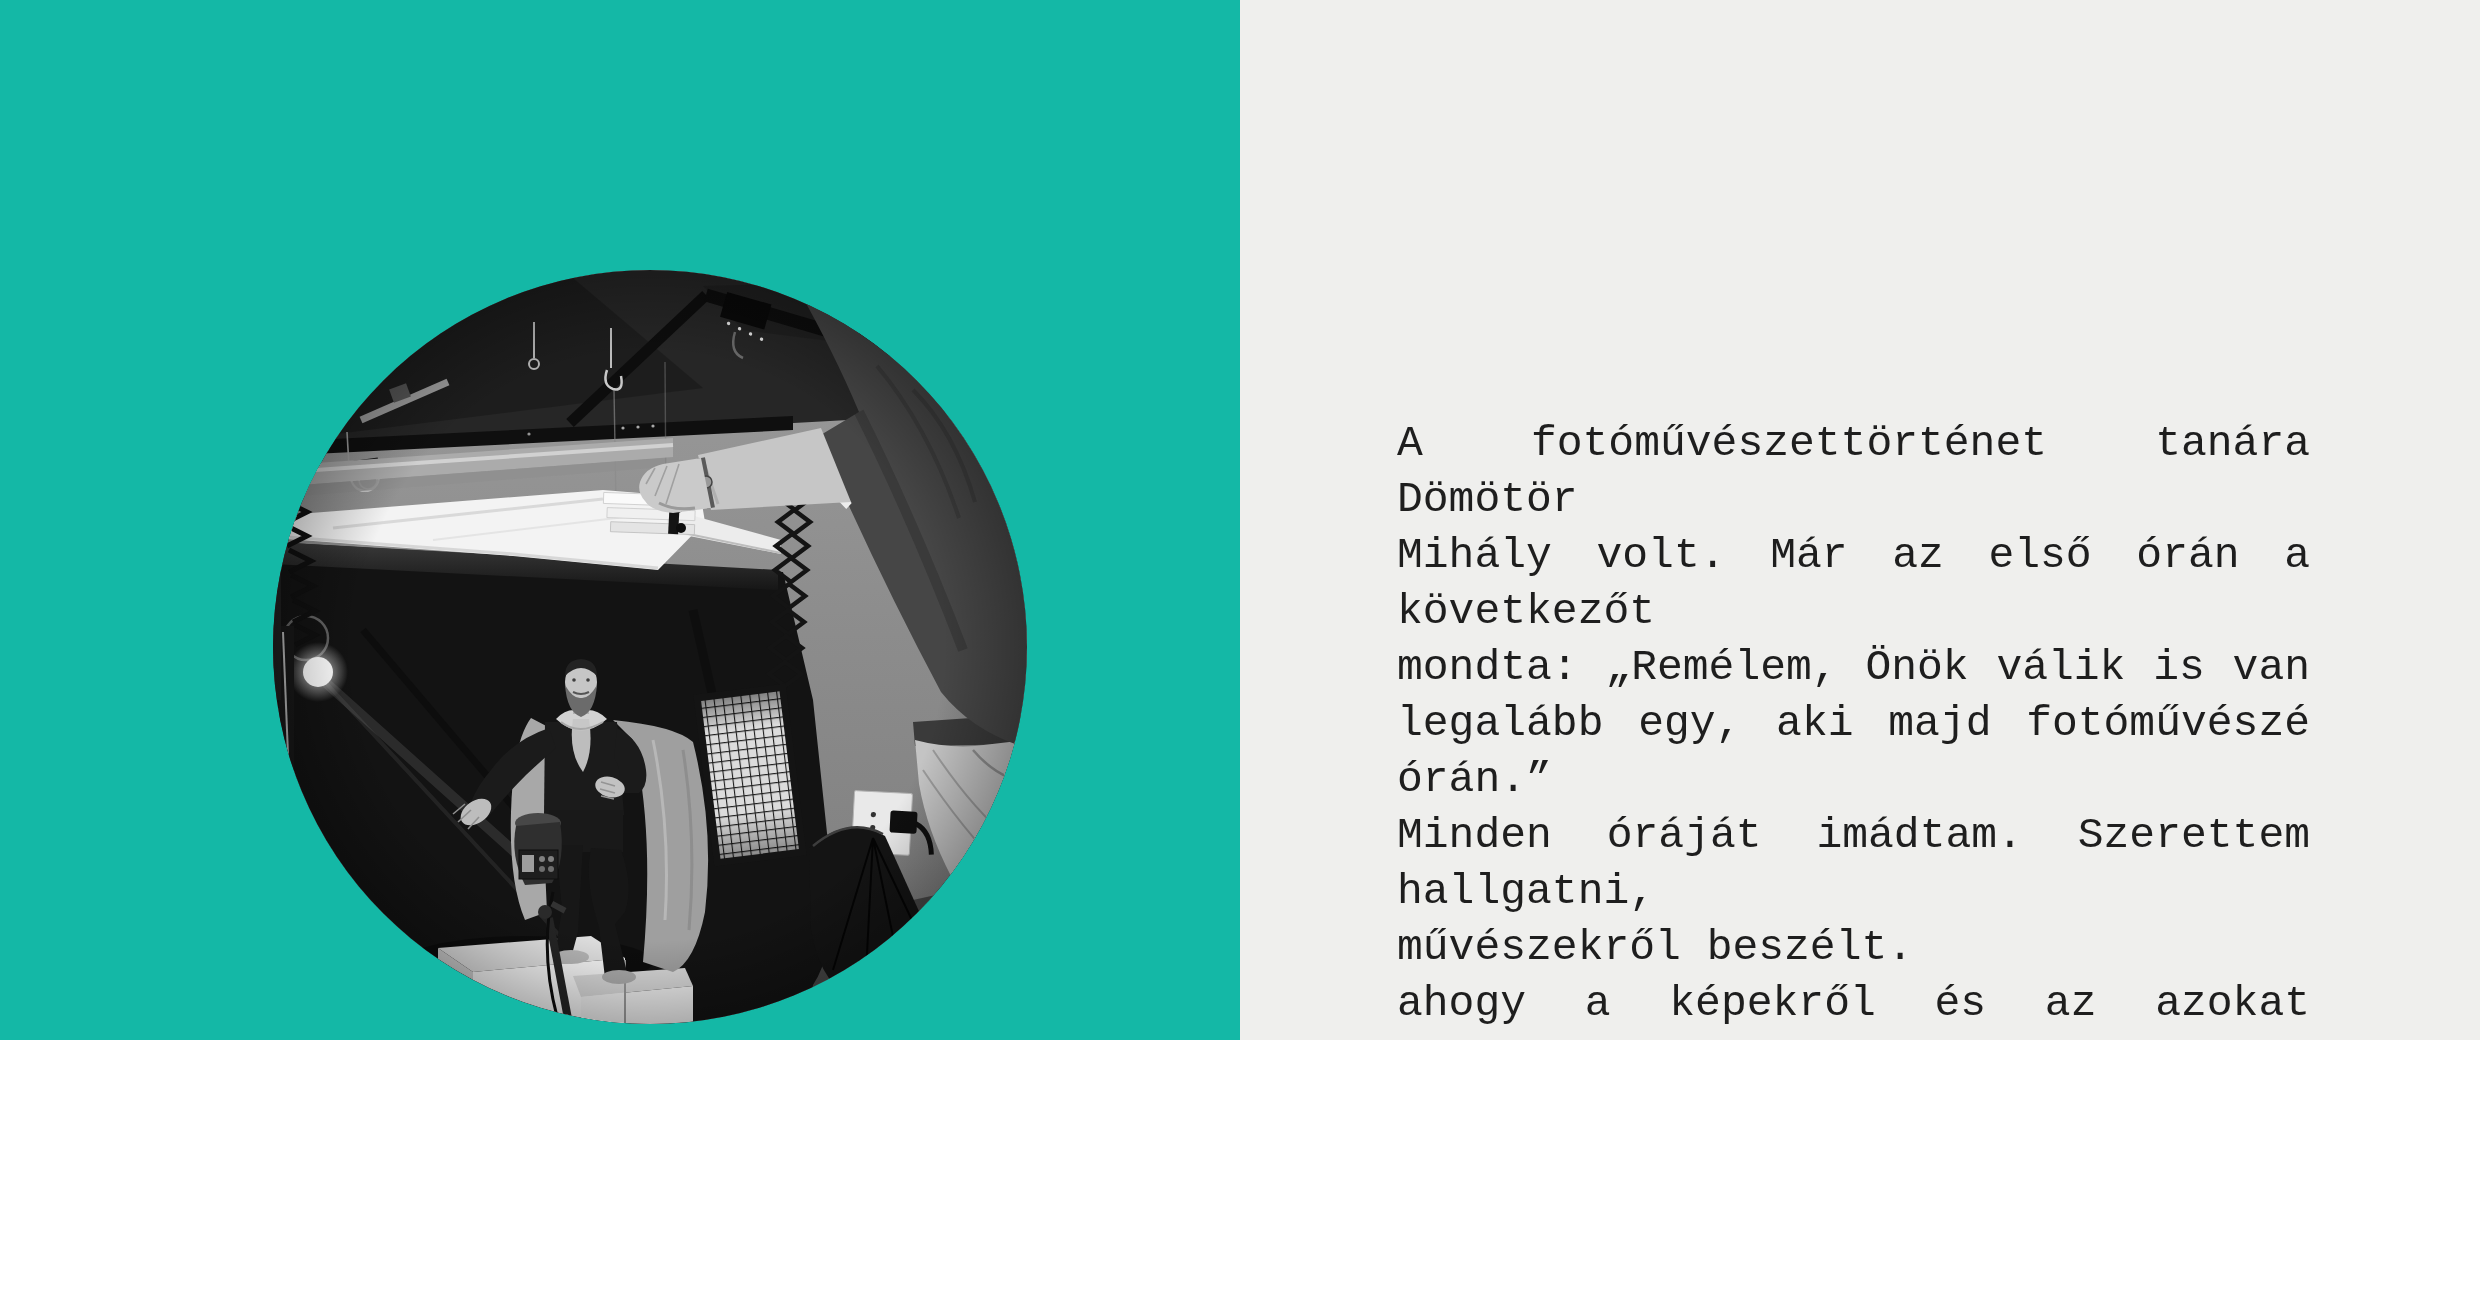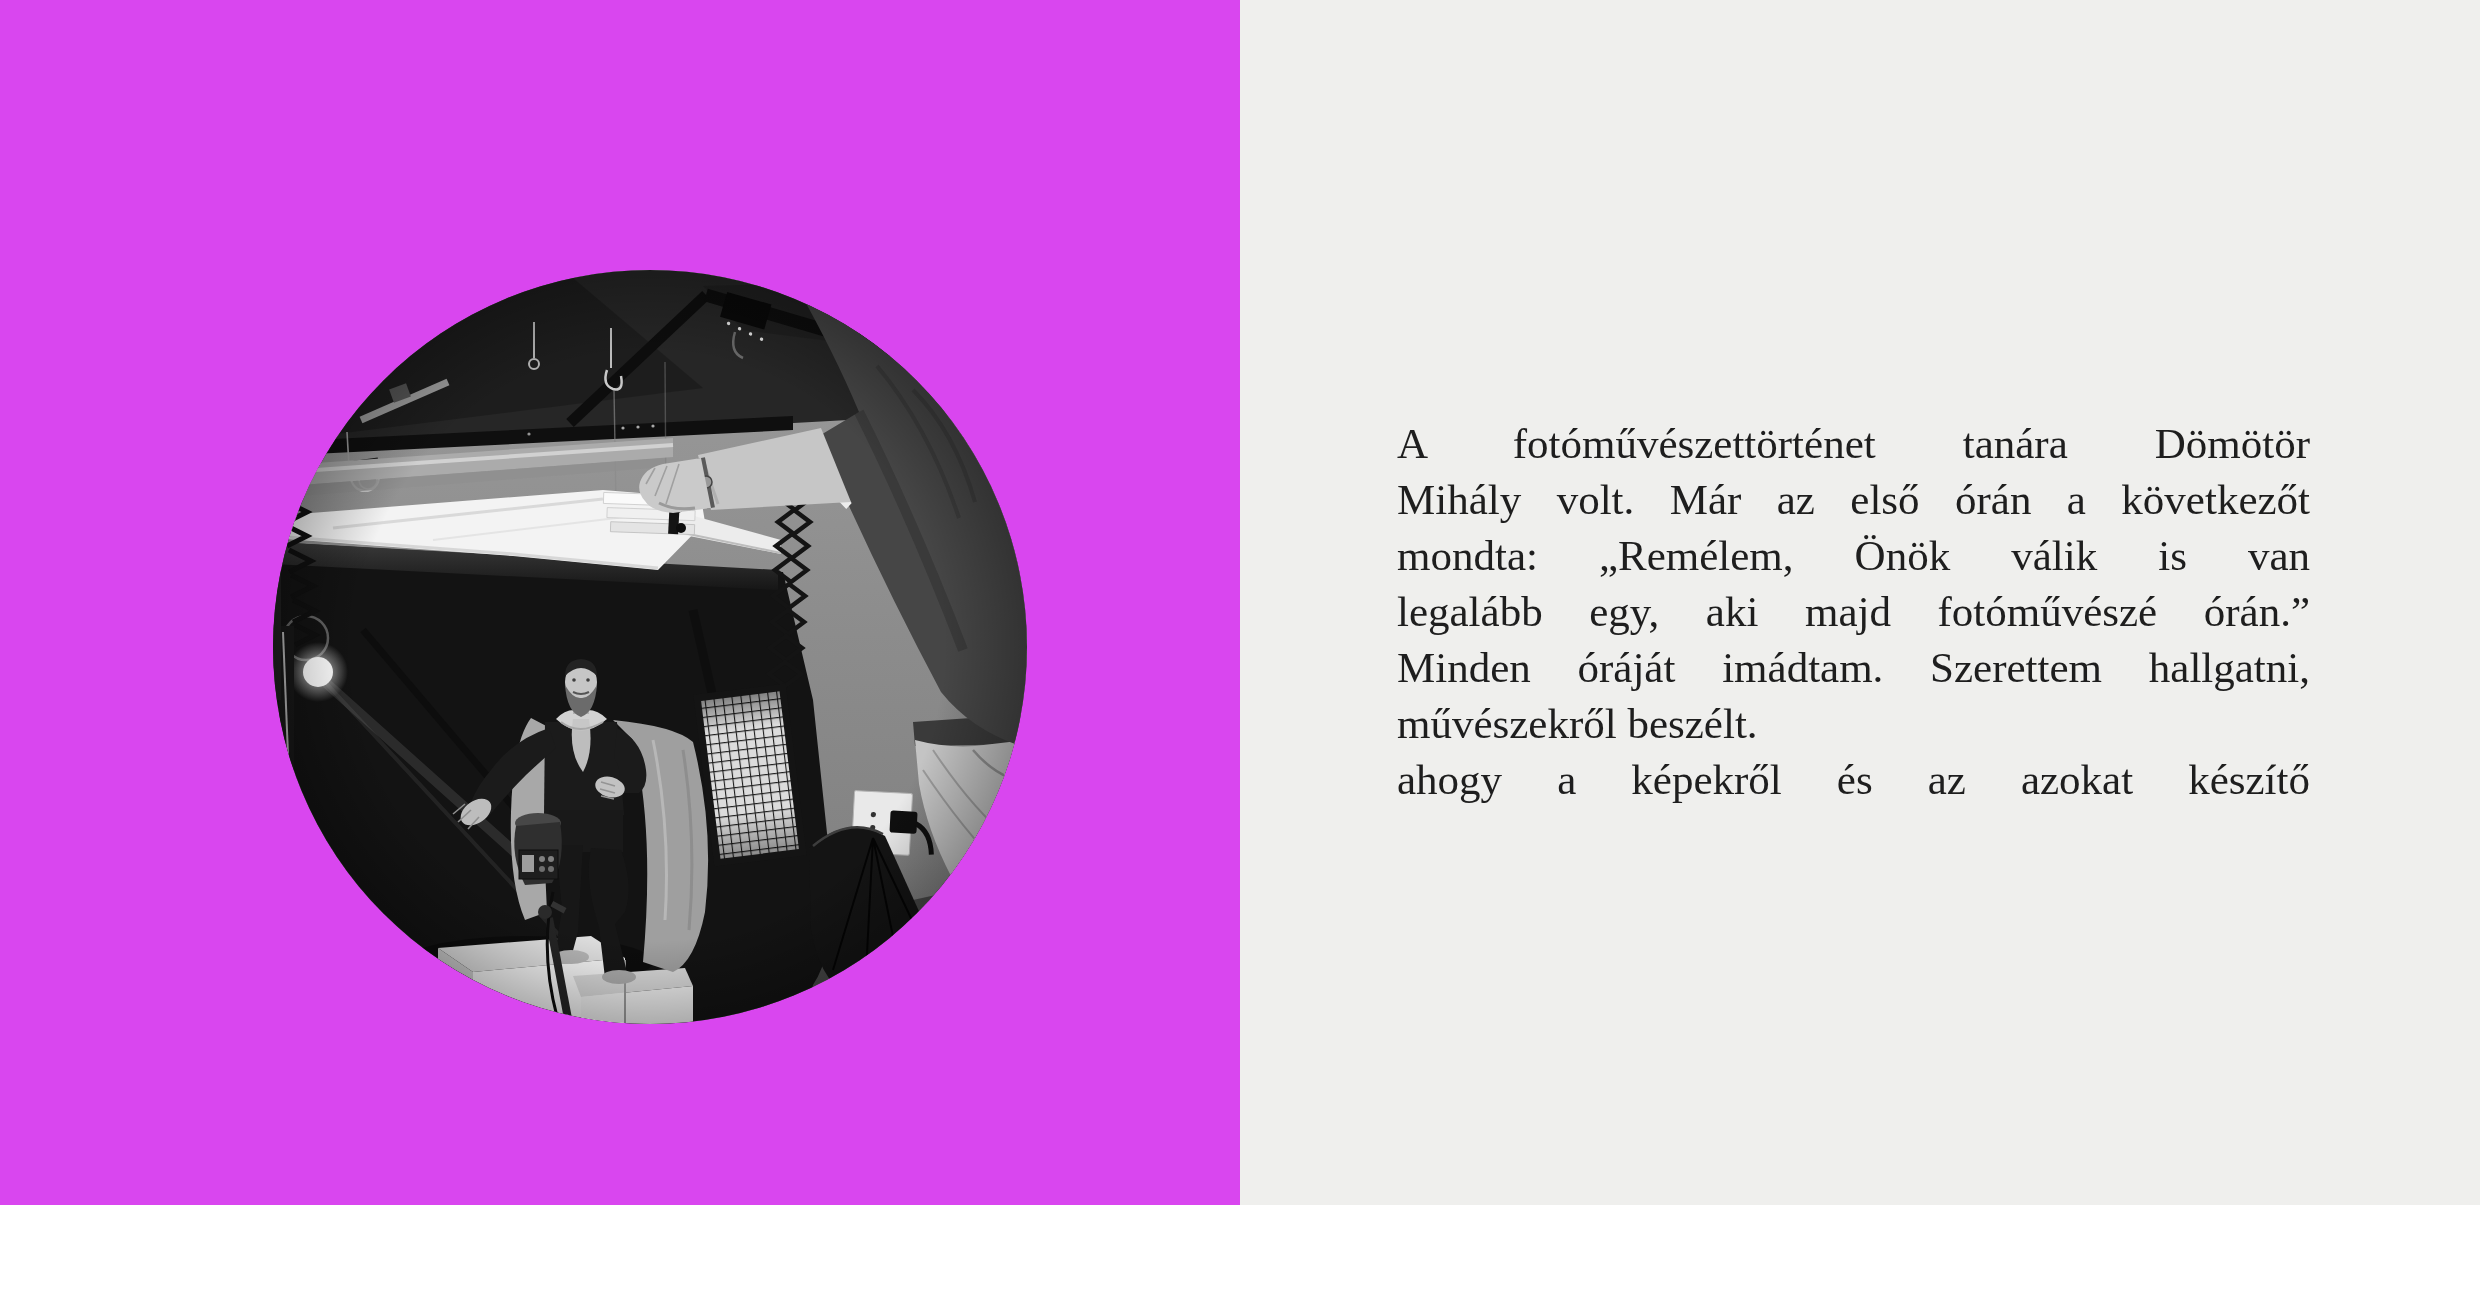--- a/index.html
+++ b/index.html
@@ -1,18 +1,18 @@
 <!DOCTYPE html>
 <html><head>
 <meta charset="utf-8">
 <style>
   html,body{margin:0;padding:0;background:#ffffff;}
   .stage{
-    position:relative;width:2480px;height:1205px;background:#d946ef;overflow:hidden;
-    font-family:Liberation Serif, serif;
+    position:relative;width:2480px;height:1040px;background:#14b8a6;overflow:hidden;
+    font-family:Liberation Mono, monospace;
   }
   .right-panel{
     position:absolute;left:1240px;top:0;width:1240px;height:1299px;background:#efefed;
   }
   .photo-circle{
     position:absolute;left:273px;top:270px;width:754px;height:754px;border-radius:50%;
     overflow:hidden;background:#111;
   }
   .photo-circle svg{display:block;width:754px;height:754px;}
   .paragraph{

